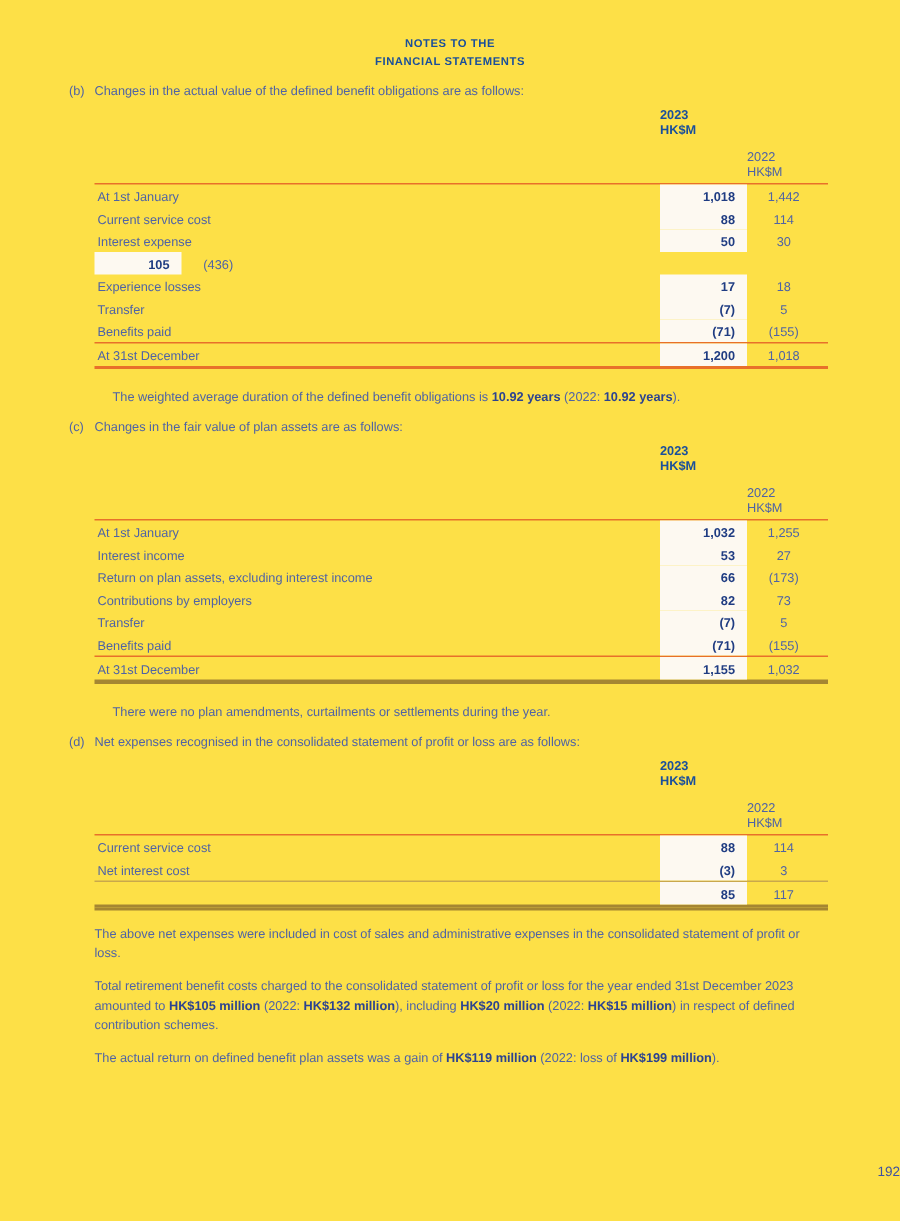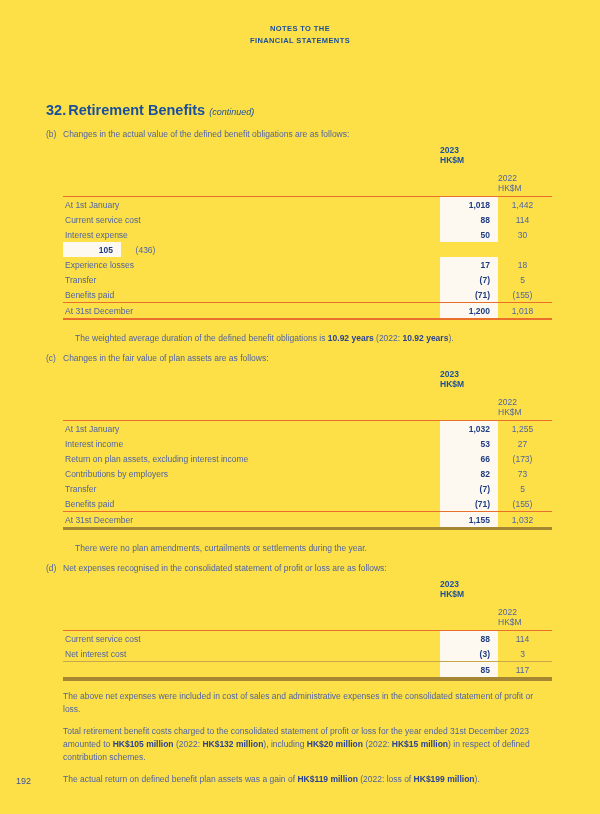--- a/index.html
+++ b/index.html
@@ -60,38 +60,35 @@
   .tbl-c { border-bottom:3px solid #a58632; }
   .tbl-d .t-total { border-top:1px solid #c9a84c; }
   .double-rule { height:3px; border-top:2px solid #a58632; border-bottom:2px solid #a58632; }
 
   .note { margin-left:29px; margin-top:12px; font-size:8.5px; line-height:13px; }
   .para { margin-left:17px; margin-top:9px; font-size:8.5px; line-height:13px; }
   .seg-bold { font-weight:bold; color:#2c4390; }
 
   .page-number {
     position:absolute; bottom:28px; left:0; right:0;
-    text-align:left; font-size:9px; color:#3d51a0;margin-left:16px;
+    text-align:right; font-size:9px; color:#3d51a0;margin-left:16px;
   }
 </style>
 </head>
 <body>
 
 <div class="page">
 
   <div class="doc-header">
     <div>NOTES TO THE</div>
     <div>FINANCIAL STATEMENTS</div>
   </div>
 
   <div class="content">
 
-    <div class="section-heading">
-      <span class="num">32.</span><span>Retirement Benefits</span><span class="cont">(continued)</span>
-    </div>
 
     <div class="item-line">
       <span class="item-marker">(b)</span>
       <span class="item-text">Changes in the actual value of the defined benefit obligations are as follows:</span>
     </div>
 
     <div class="fin-table tbl-b">
       <div class="t-head">
         <div class="spacer"></div>
         <div class="h-col h-2023">

